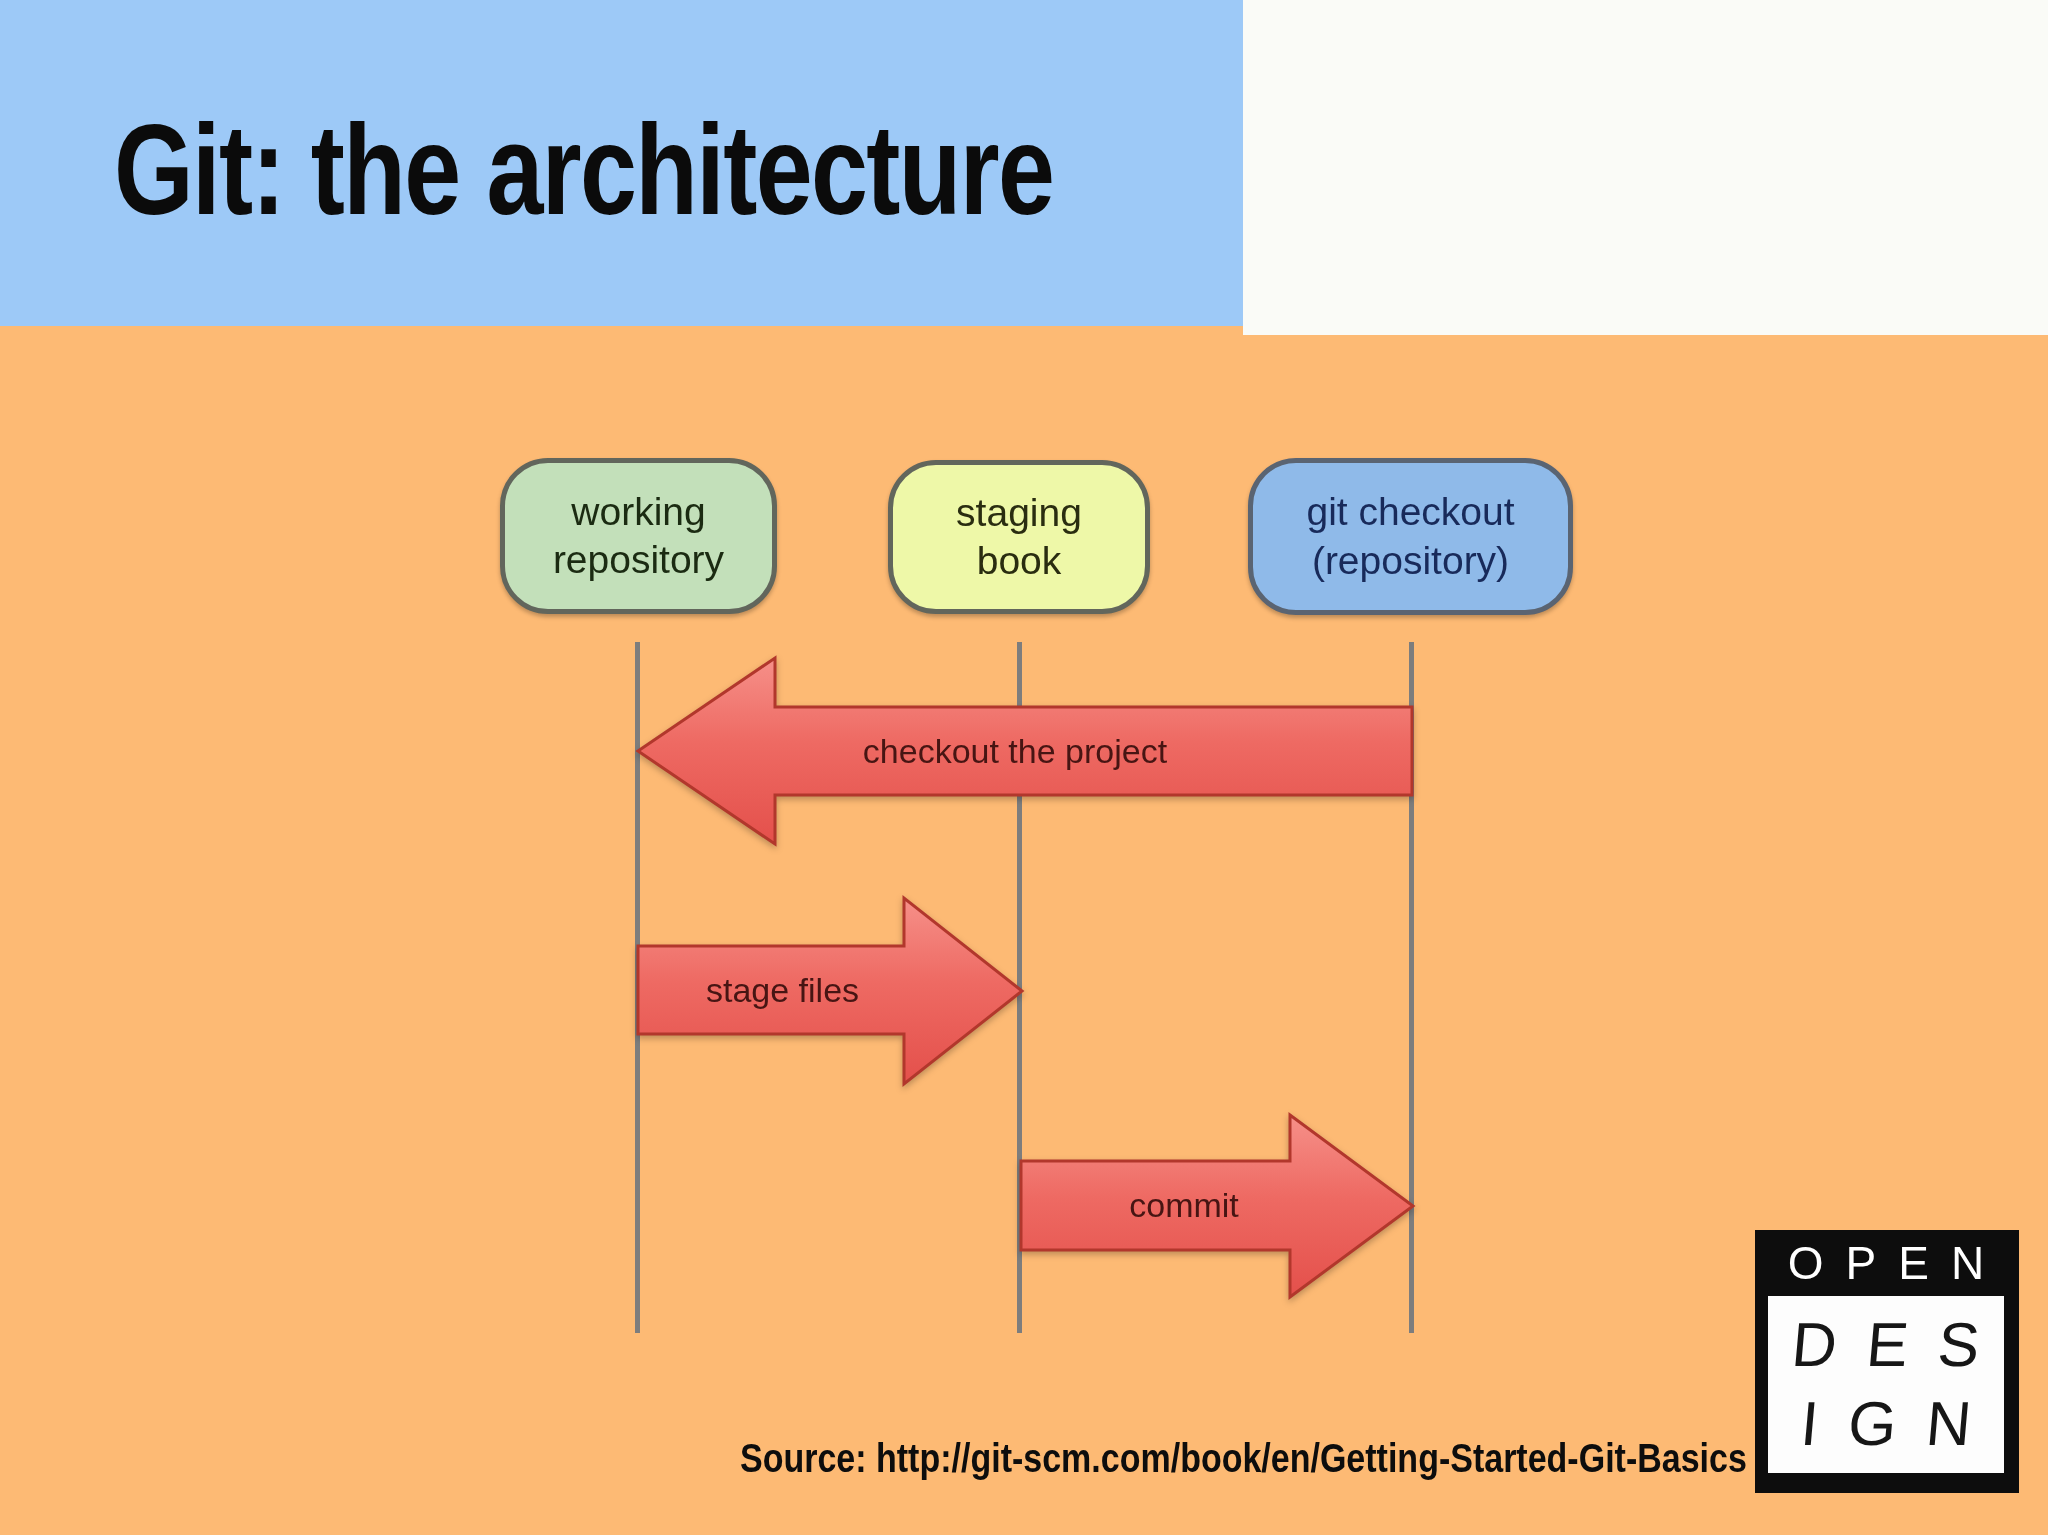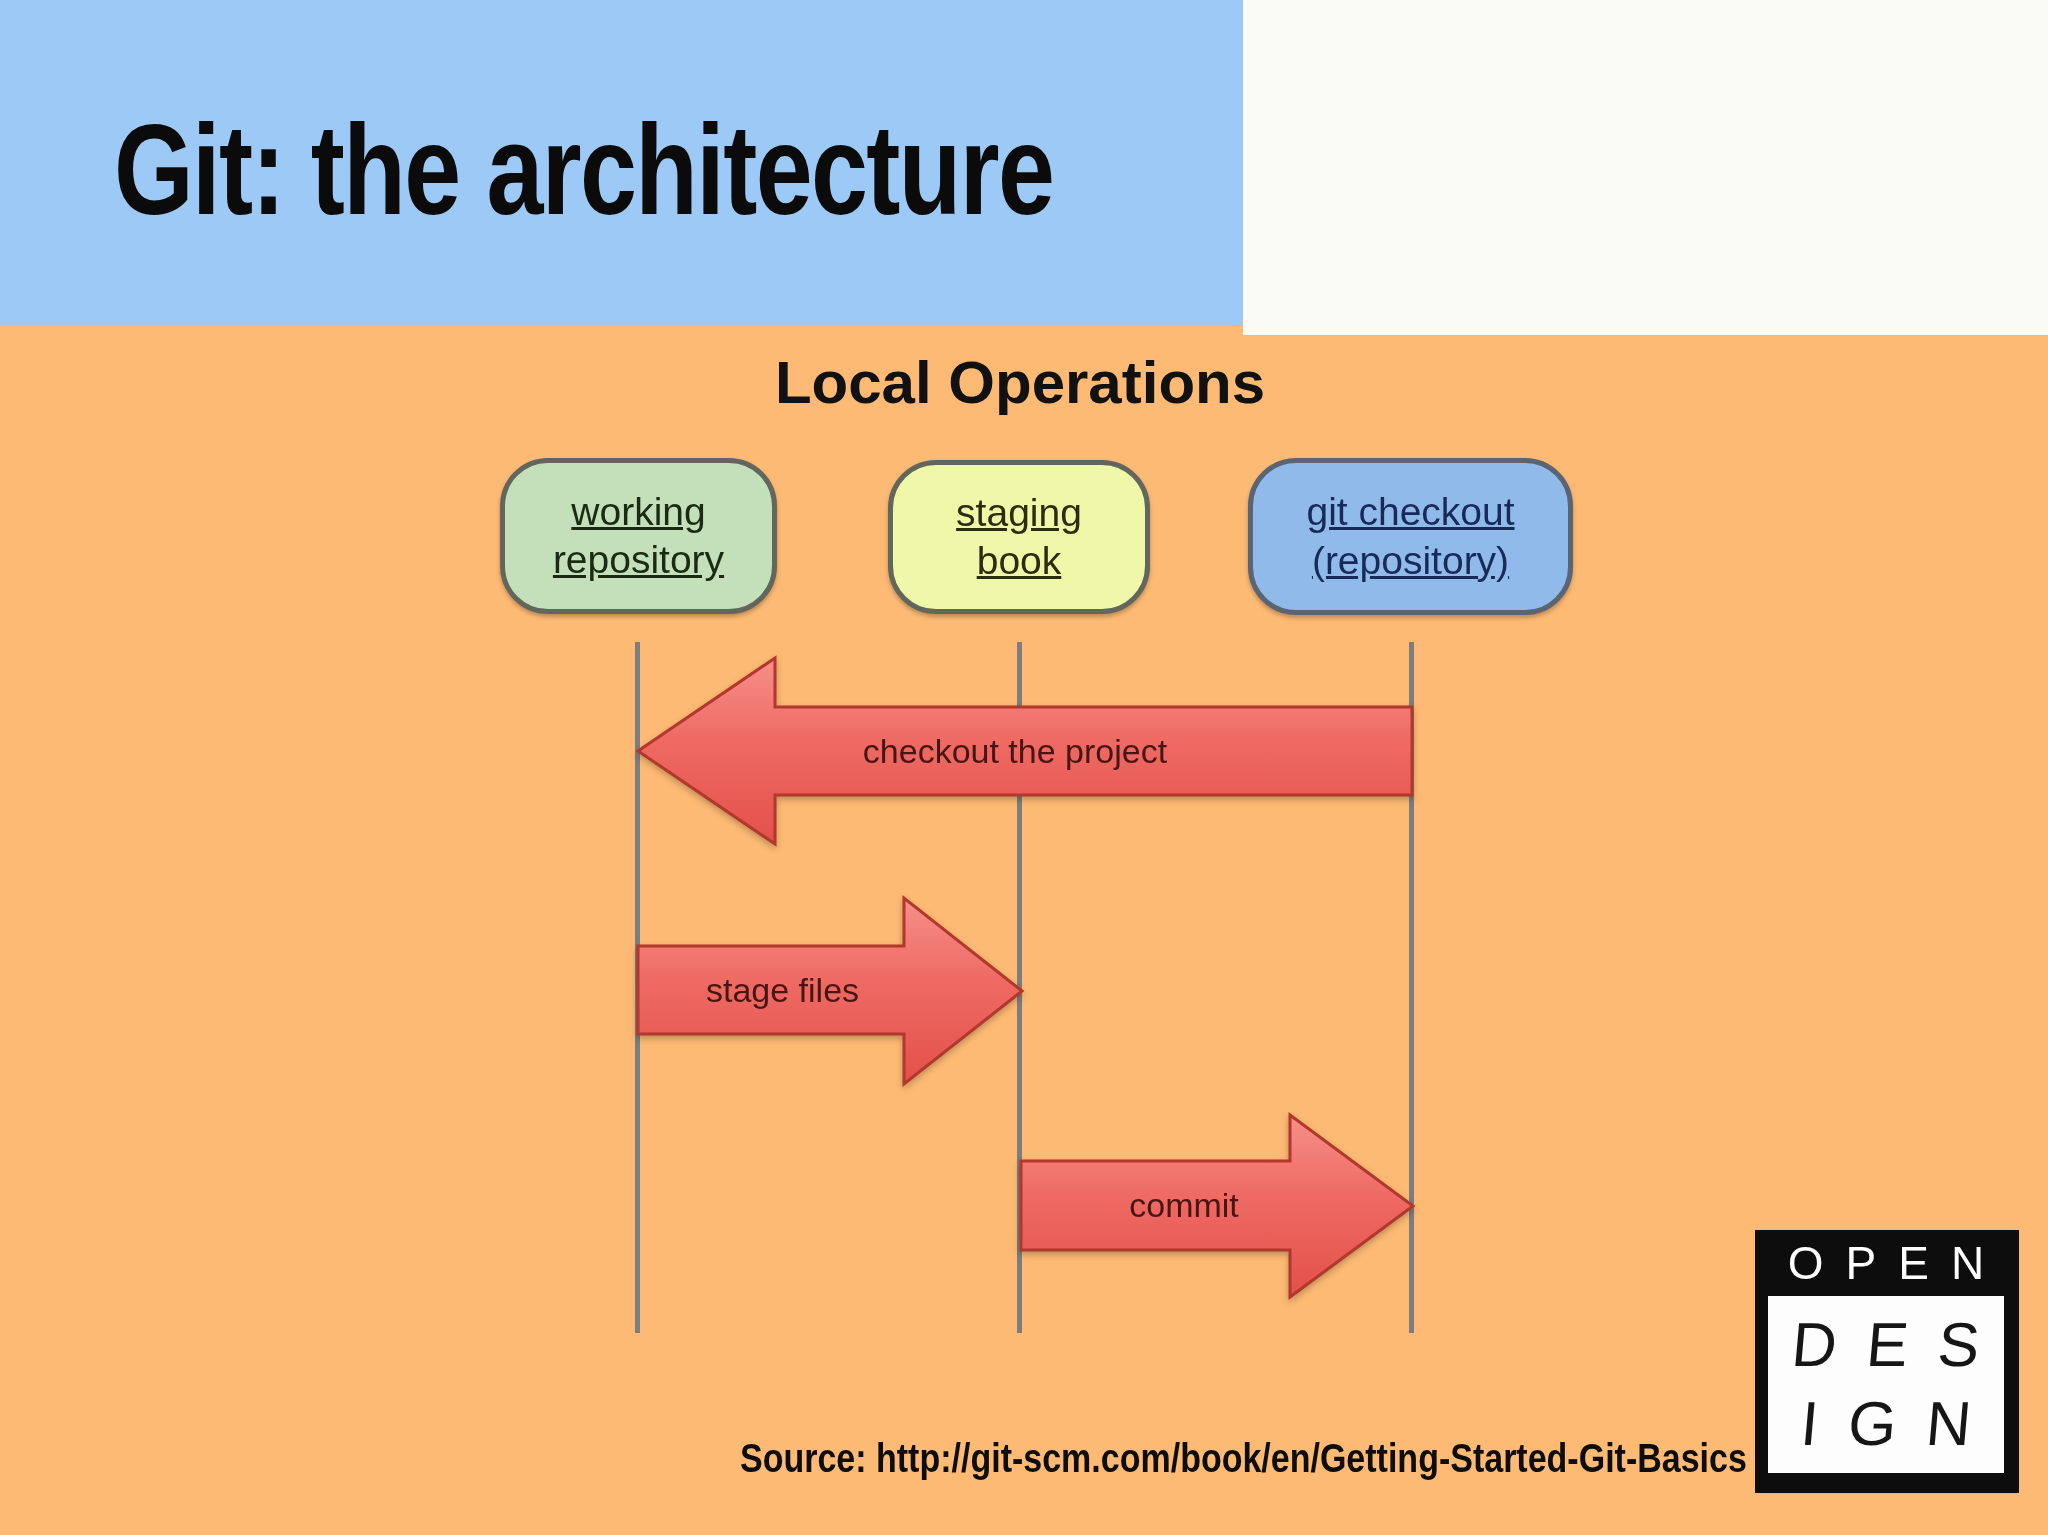--- a/index.html
+++ b/index.html
@@ -40,21 +40,20 @@
 
   
   .node{
     border:5px solid #62665c;
     border-radius:48px;
     display:flex;align-items:center;justify-content:center;
     text-align:center;
     font-size:39px;line-height:1.24;
     box-shadow:0 3px 4px rgba(0,0,0,0.25);
     box-sizing:border-box;
-    text-decoration:underline;
   }
   .node-working{left:500px;top:458px;width:277px;height:156px;background:#c3e0ba;color:#1b2b12;}
   .node-staging{left:888px;top:460px;width:262px;height:154px;background:#eef8a8;color:#2a2d10;text-align:center;}
   .node-git{left:1248px;top:458px;width:325px;height:157px;background:#8fbae9;color:#182a5a;border-color:#5a6472;}
 
   
   .lifeline{
     width:5px;height:691px;top:642px;
     background:#7d7d7d;
   }
@@ -113,21 +112,20 @@
 </head>
 <body>
 
 <div class="slide">
 
   <div class="abs topright-bg"></div>
   <div class="abs banner"></div>
 
   <h1 class="abs slide-title">Git: the architecture</h1>
 
-  <h2 class="abs diagram-title">Local Operations</h2>
 
   <div class="abs node node-working">
     <div>
       <div>working</div>
       <div>repository</div>
     </div>
   </div>
   <div class="abs node node-staging">
     <div>
       <div>staging</div>

